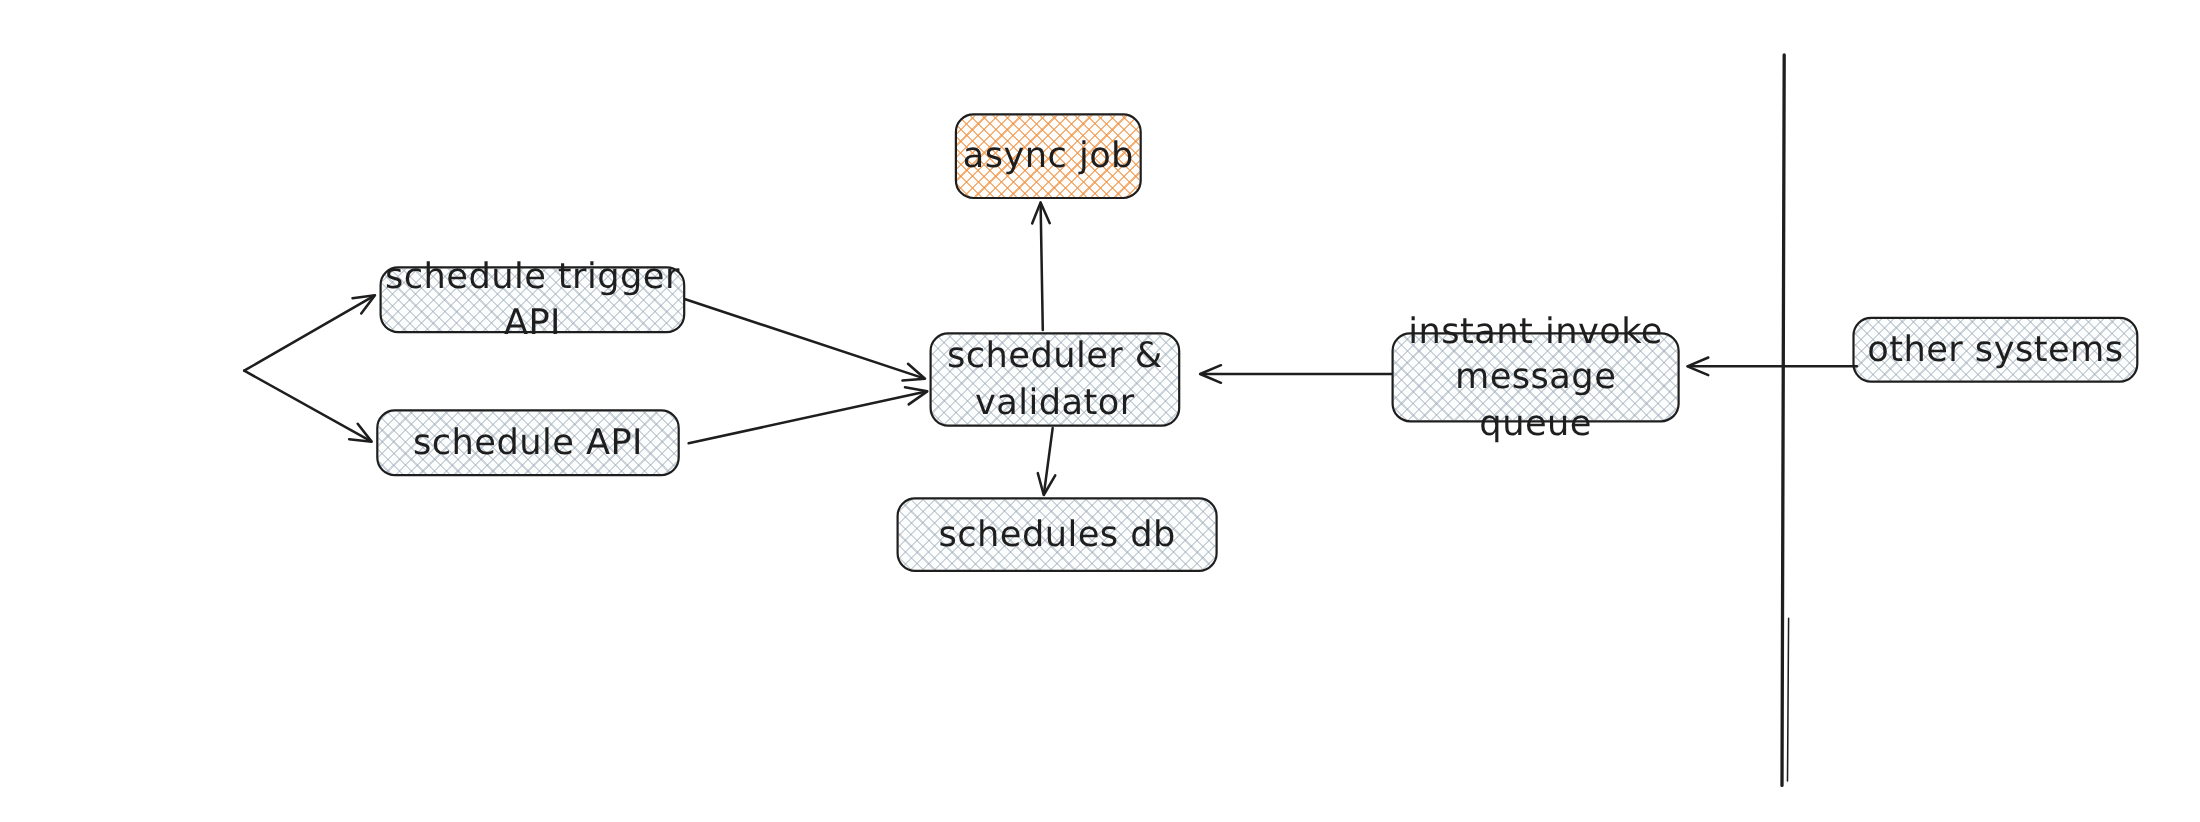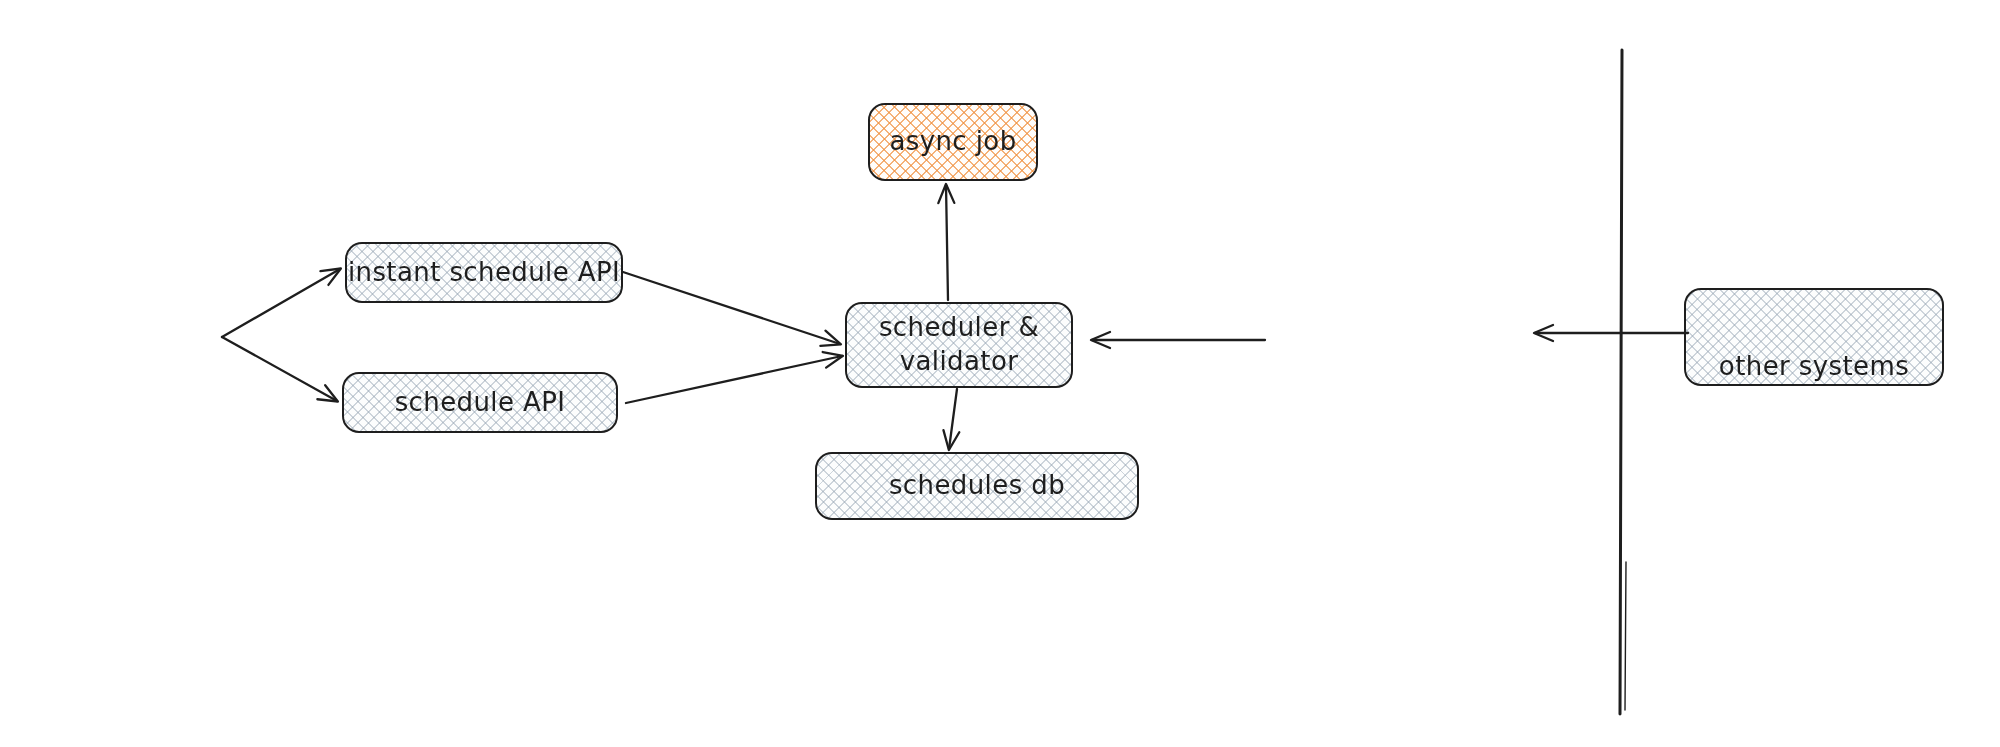--- a/index.html
+++ b/index.html
@@ -33,21 +33,21 @@
       #fcfdfd;
     color: #1e1e1e;
   }
   .node.orange {
     background:
       repeating-linear-gradient(45deg,  rgba(240,146,66,0.70) 0 1.4px, transparent 1.4px 7.5px),
       repeating-linear-gradient(-45deg, rgba(240,146,66,0.70) 0 1.4px, transparent 1.4px 7.5px),
       #fffdfb;
   }
   .label {
-    font-size: 26px;
+    font-size: 32px;
     line-height: 1.3;
     letter-spacing: 0.4px;
     text-align: center;
     white-space: pre-line;
     color: #1e1e1e;
   }
 </style>
 </head>
 <body>
 
@@ -70,38 +70,42 @@
       <line x1="1265" y1="340" x2="1092" y2="340" marker-end="url(#arrowhead)"></line>
       <line x1="1688" y1="333" x2="1535" y2="333" marker-end="url(#arrowhead)"></line>
 
       <line x1="1622" y1="50" x2="1620" y2="714" stroke-width="3"></line>
       <line x1="1626" y1="562" x2="1625" y2="710" stroke-width="1.4"></line>
     </g>
   </svg>
 
 
   <div class="node" style="left:345px; top:242px; width:278px; height:61px;">
-    <span class="label">instant schedule API</span>
+    <span class="label">schedule trigger API</span>
   </div>
 
   <div class="node" style="left:342px; top:372px; width:276px; height:61px;">
     <span class="label">schedule API</span>
   </div>
 
   <div class="node" style="left:845px; top:302px; width:228px; height:86px;">
     <span class="label">scheduler &amp;
 validator</span>
   </div>
 
   <div class="node orange" style="left:868px; top:103px; width:170px; height:78px;">
     <span class="label">async job</span>
   </div>
 
-  <div class="node" style="left:815px; top:452px; width:324px; height:68px;">
+  <div class="node" style="left:815px; top:452px; width:292px; height:68px;">
     <span class="label">schedules db</span>
   </div>
 
+  <div class="node" style="left:1265px; top:302px; width:262px; height:82px;">
+    <span class="label">instant invoke
+message queue</span>
+  </div>
 
-  <div class="node" style="left:1684px; top:288px; width:260px; height:98px;align-items:flex-end;">
+  <div class="node" style="left:1684px; top:288px; width:260px; height:60px;">
     <span class="label">other systems</span>
   </div>
 
 </div>
 
 </body></html>

